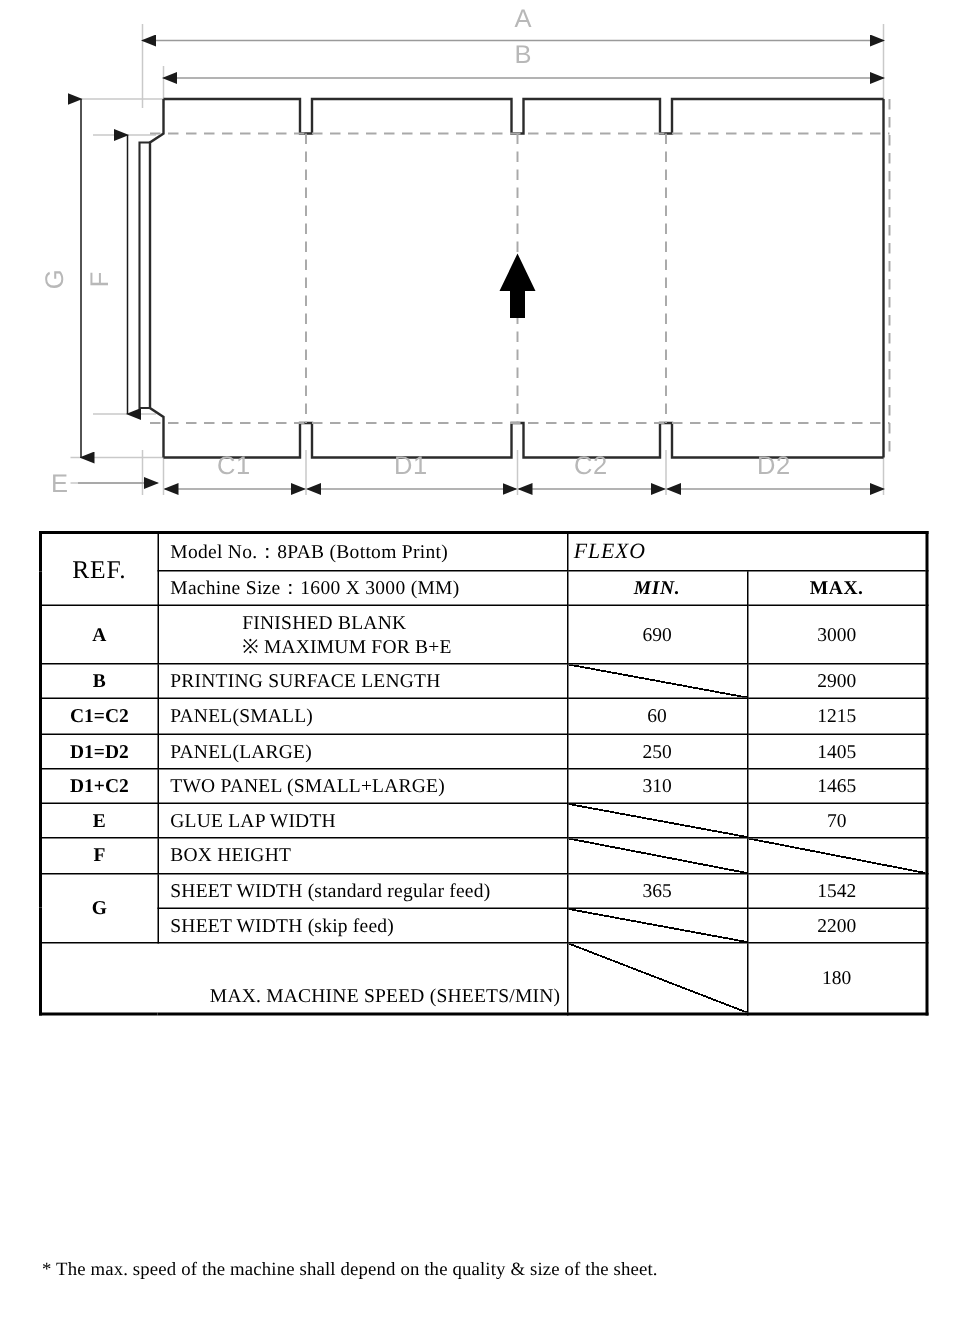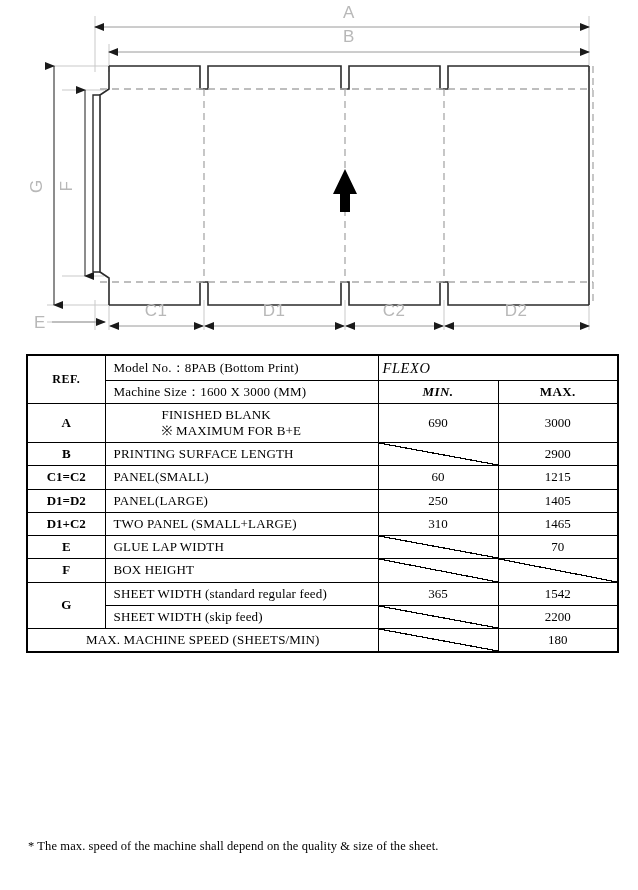--- a/index.html
+++ b/index.html
@@ -59,28 +59,28 @@
   }
   .c-ref   { width: 78px;  text-align: center; }
   .c-desc  { width: 273px; text-align: left; }
   .c-min   { width: 120px; text-align: center; }
   .c-max   { width: 120px; text-align: center; }
 
   .pad-desc { padding: 3px 0 3px 8px; }
   .pad-ctr  { padding: 3px 4px; }
 
   .refcell      { font-weight: bold; font-size: 13px; }
-  .refcell-plain{ font-weight: bold; font-size: 12px; letter-spacing: 0.5px; }
+  .refcell-plain{ font-weight: normal; font-size: 17px; letter-spacing: 0.5px; }
   .hdr-bold     { font-weight: normal; font-size: 13px; letter-spacing: 0.2px; }
   .flexo        { font-weight: normal; font-style: italic; font-size: 14.5px; letter-spacing: 0.6px; }
   .minmax       { font-weight: bold; font-size: 13px; letter-spacing: 0.4px; }
   .minmax.ital  { font-style: italic; }
   .val          { font-size: 13px; }
   .desc-txt     { font-size: 13px; letter-spacing: 0.15px; }
-  .desc-center  { text-align: center; padding: 3px 4px; }
+  .desc-center  { text-align: right; padding: 3px 4px; margin-top: 24px; }
 
   .two-line { line-height: 1.22; margin-left: 48px; }
 
   
   td.slash { position: relative; }
   td.slash::after {
     content: "";
     position: absolute;
     left: 0; top: 0; right: 0; bottom: 0;
     background:

